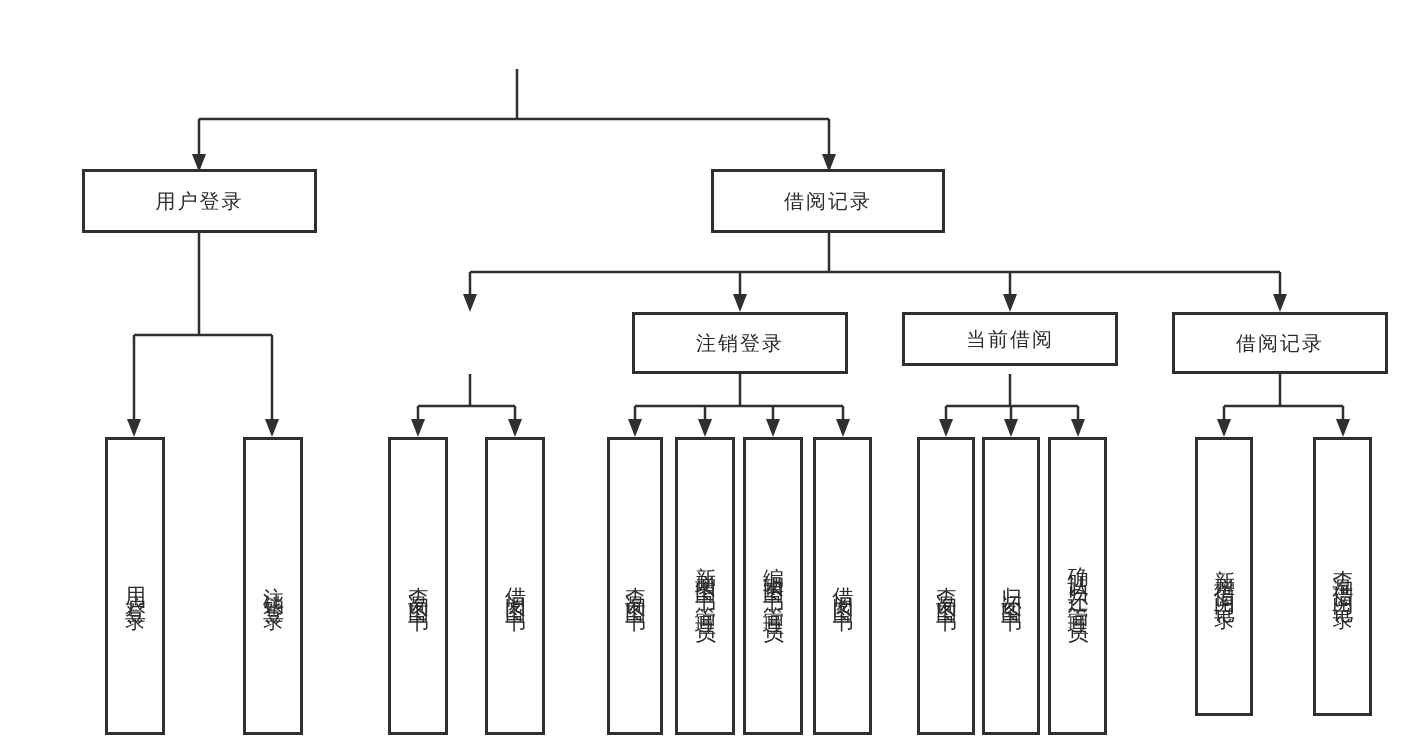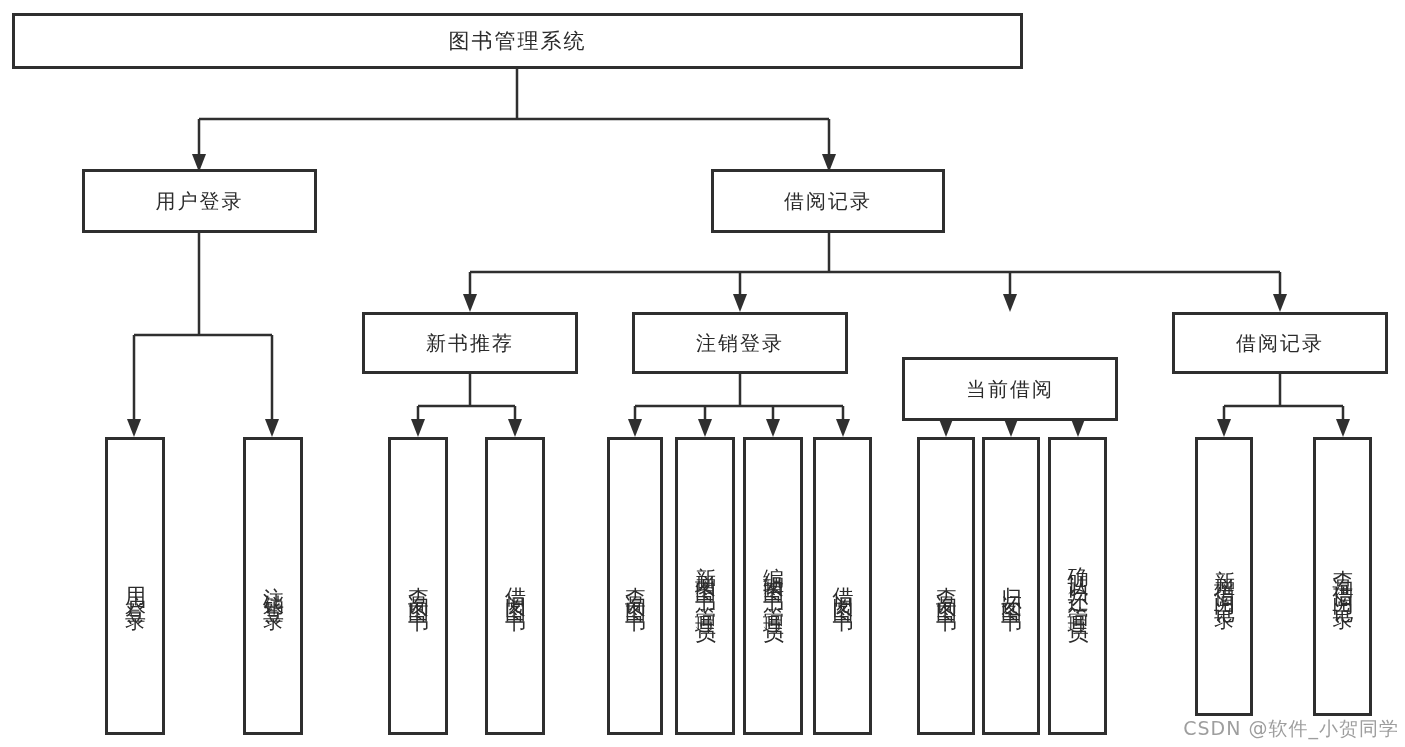--- a/index.html
+++ b/index.html
@@ -101,28 +101,26 @@
     <path class="line" d="M1010 374 V406 M946 406 H1078 M946 406 V421 M1011 406 V421 M1078 406 V421"></path>
     <path class="arrow" d="M939 419 L953 419 L946 437 Z"></path>
     <path class="arrow" d="M1004 419 L1018 419 L1011 437 Z"></path>
     <path class="arrow" d="M1071 419 L1085 419 L1078 437 Z"></path>
 
     <path class="line" d="M1280 374 V406 M1224 406 H1343 M1224 406 V421 M1343 406 V421"></path>
     <path class="arrow" d="M1217 419 L1231 419 L1224 437 Z"></path>
     <path class="arrow" d="M1336 419 L1350 419 L1343 437 Z"></path>
   </svg>
 
-  <div class="node h root" style="left:12px; top:13px; width:1011px; height:56px;">图书管理系统</div>
 
   <div class="node h" style="left:82px; top:169px; width:235px; height:64px;">用户登录</div>
   <div class="node h" style="left:711px; top:169px; width:234px; height:64px;">借阅记录</div>
 
-  <div class="node h" style="left:362px; top:312px; width:216px; height:62px;">新书推荐</div>
   <div class="node h" style="left:632px; top:312px; width:216px; height:62px;">注销登录</div>
-  <div class="node h" style="left:902px; top:312px; width:216px; height:64px;margin-top:45px;">当前借阅</div>
+  <div class="node h" style="left:902px; top:312px; width:216px; height:54px;">当前借阅</div>
   <div class="node h" style="left:1172px; top:312px; width:216px; height:62px;">借阅记录</div>
 
   <div class="node v" style="left:105px; top:437px; width:60px; height:298px;">
     <span class="vtext">用户登录</span>
   </div>
   <div class="node v" style="left:243px; top:437px; width:60px; height:298px;">
     <span class="vtext">注销登录</span>
   </div>
 
   <div class="node v" style="left:388px; top:437px; width:60px; height:298px;">
@@ -155,15 +153,14 @@
     <span class="vtext">确认归还（管理员）</span>
   </div>
 
   <div class="node v" style="left:1195px; top:437px; width:58px; height:279px;">
     <span class="vtext">新增借阅记录</span>
   </div>
   <div class="node v" style="left:1313px; top:437px; width:59px; height:279px;">
     <span class="vtext">查询借阅记录</span>
   </div>
 
-  <div class="watermark">CSDN @软件_小贺同学</div>
 
 </div>
 
 </body></html>

